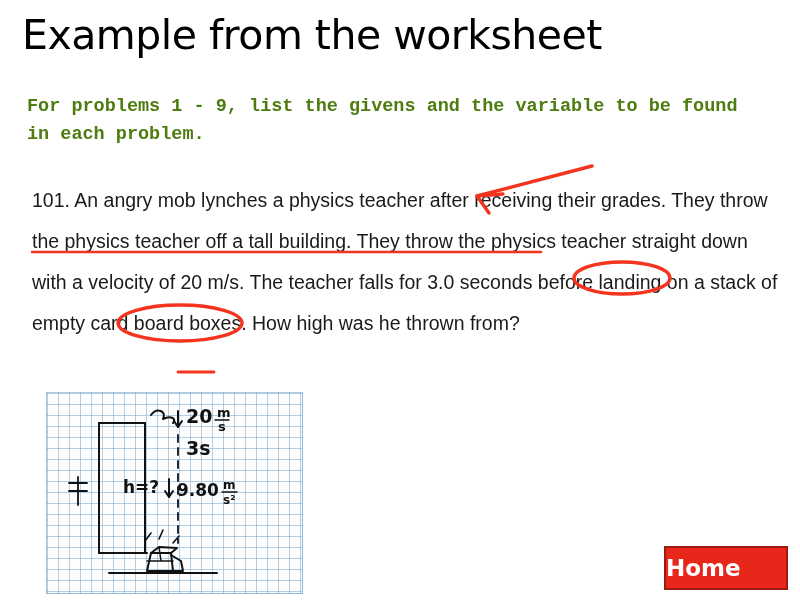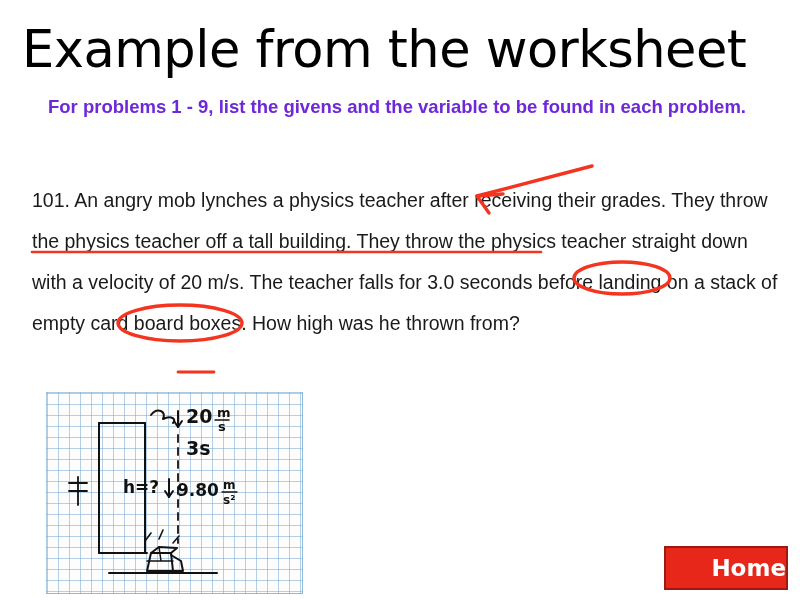--- a/index.html
+++ b/index.html
@@ -19,41 +19,41 @@
     position: absolute;
     left: 0; top: 0;
     width: 800px;
     height: 600px;
   }
 
   
   .title {
     position: absolute;
     left: 22px;
-    top: 20px;
+    top: 11px;
     width: 770px;
     font-family: "DejaVu Sans", sans-serif;
-    font-size: 51px;
+    font-size: 41px;
     font-weight: 400;
     color: #000000;
     letter-spacing: -0.5px;
     white-space: nowrap;
   }
 
   
   .instructions {
     position: absolute;
-    left: 48px;
+    left: 27px;
     top: 93px;
     width: 735px;
-    font-family: Liberation Sans, sans-serif;
+    font-family: Liberation Mono, monospace;
     font-size: 18.5px;
     font-weight: bold;
     line-height: 1.5;
-    color: #6d28d9;
+    color: #4d7c0f;
   }
 
   
   .problem {
     position: absolute;
     left: 32px;
     top: 180px;
     width: 748px;
     font-family: Liberation Sans, sans-serif;
     font-size: 19.5px;
@@ -102,21 +102,21 @@
   .home-button {
     position: absolute;
     right: 12px;
     bottom: 10px;
     width: 120px;
     height: 40px;
     background: #e8271b;
     border: 2px solid #9c1a10;
     display: flex;
     align-items: center;
-    justify-content: flex-end;
+    justify-content: flex-start;
     cursor: pointer;
   }
   .home-button .label {
     color: #ffffff;
     font-family: "DejaVu Sans", sans-serif;
     font-size: 23px;
     font-weight: bold;
   }
 </style>
 </head>

